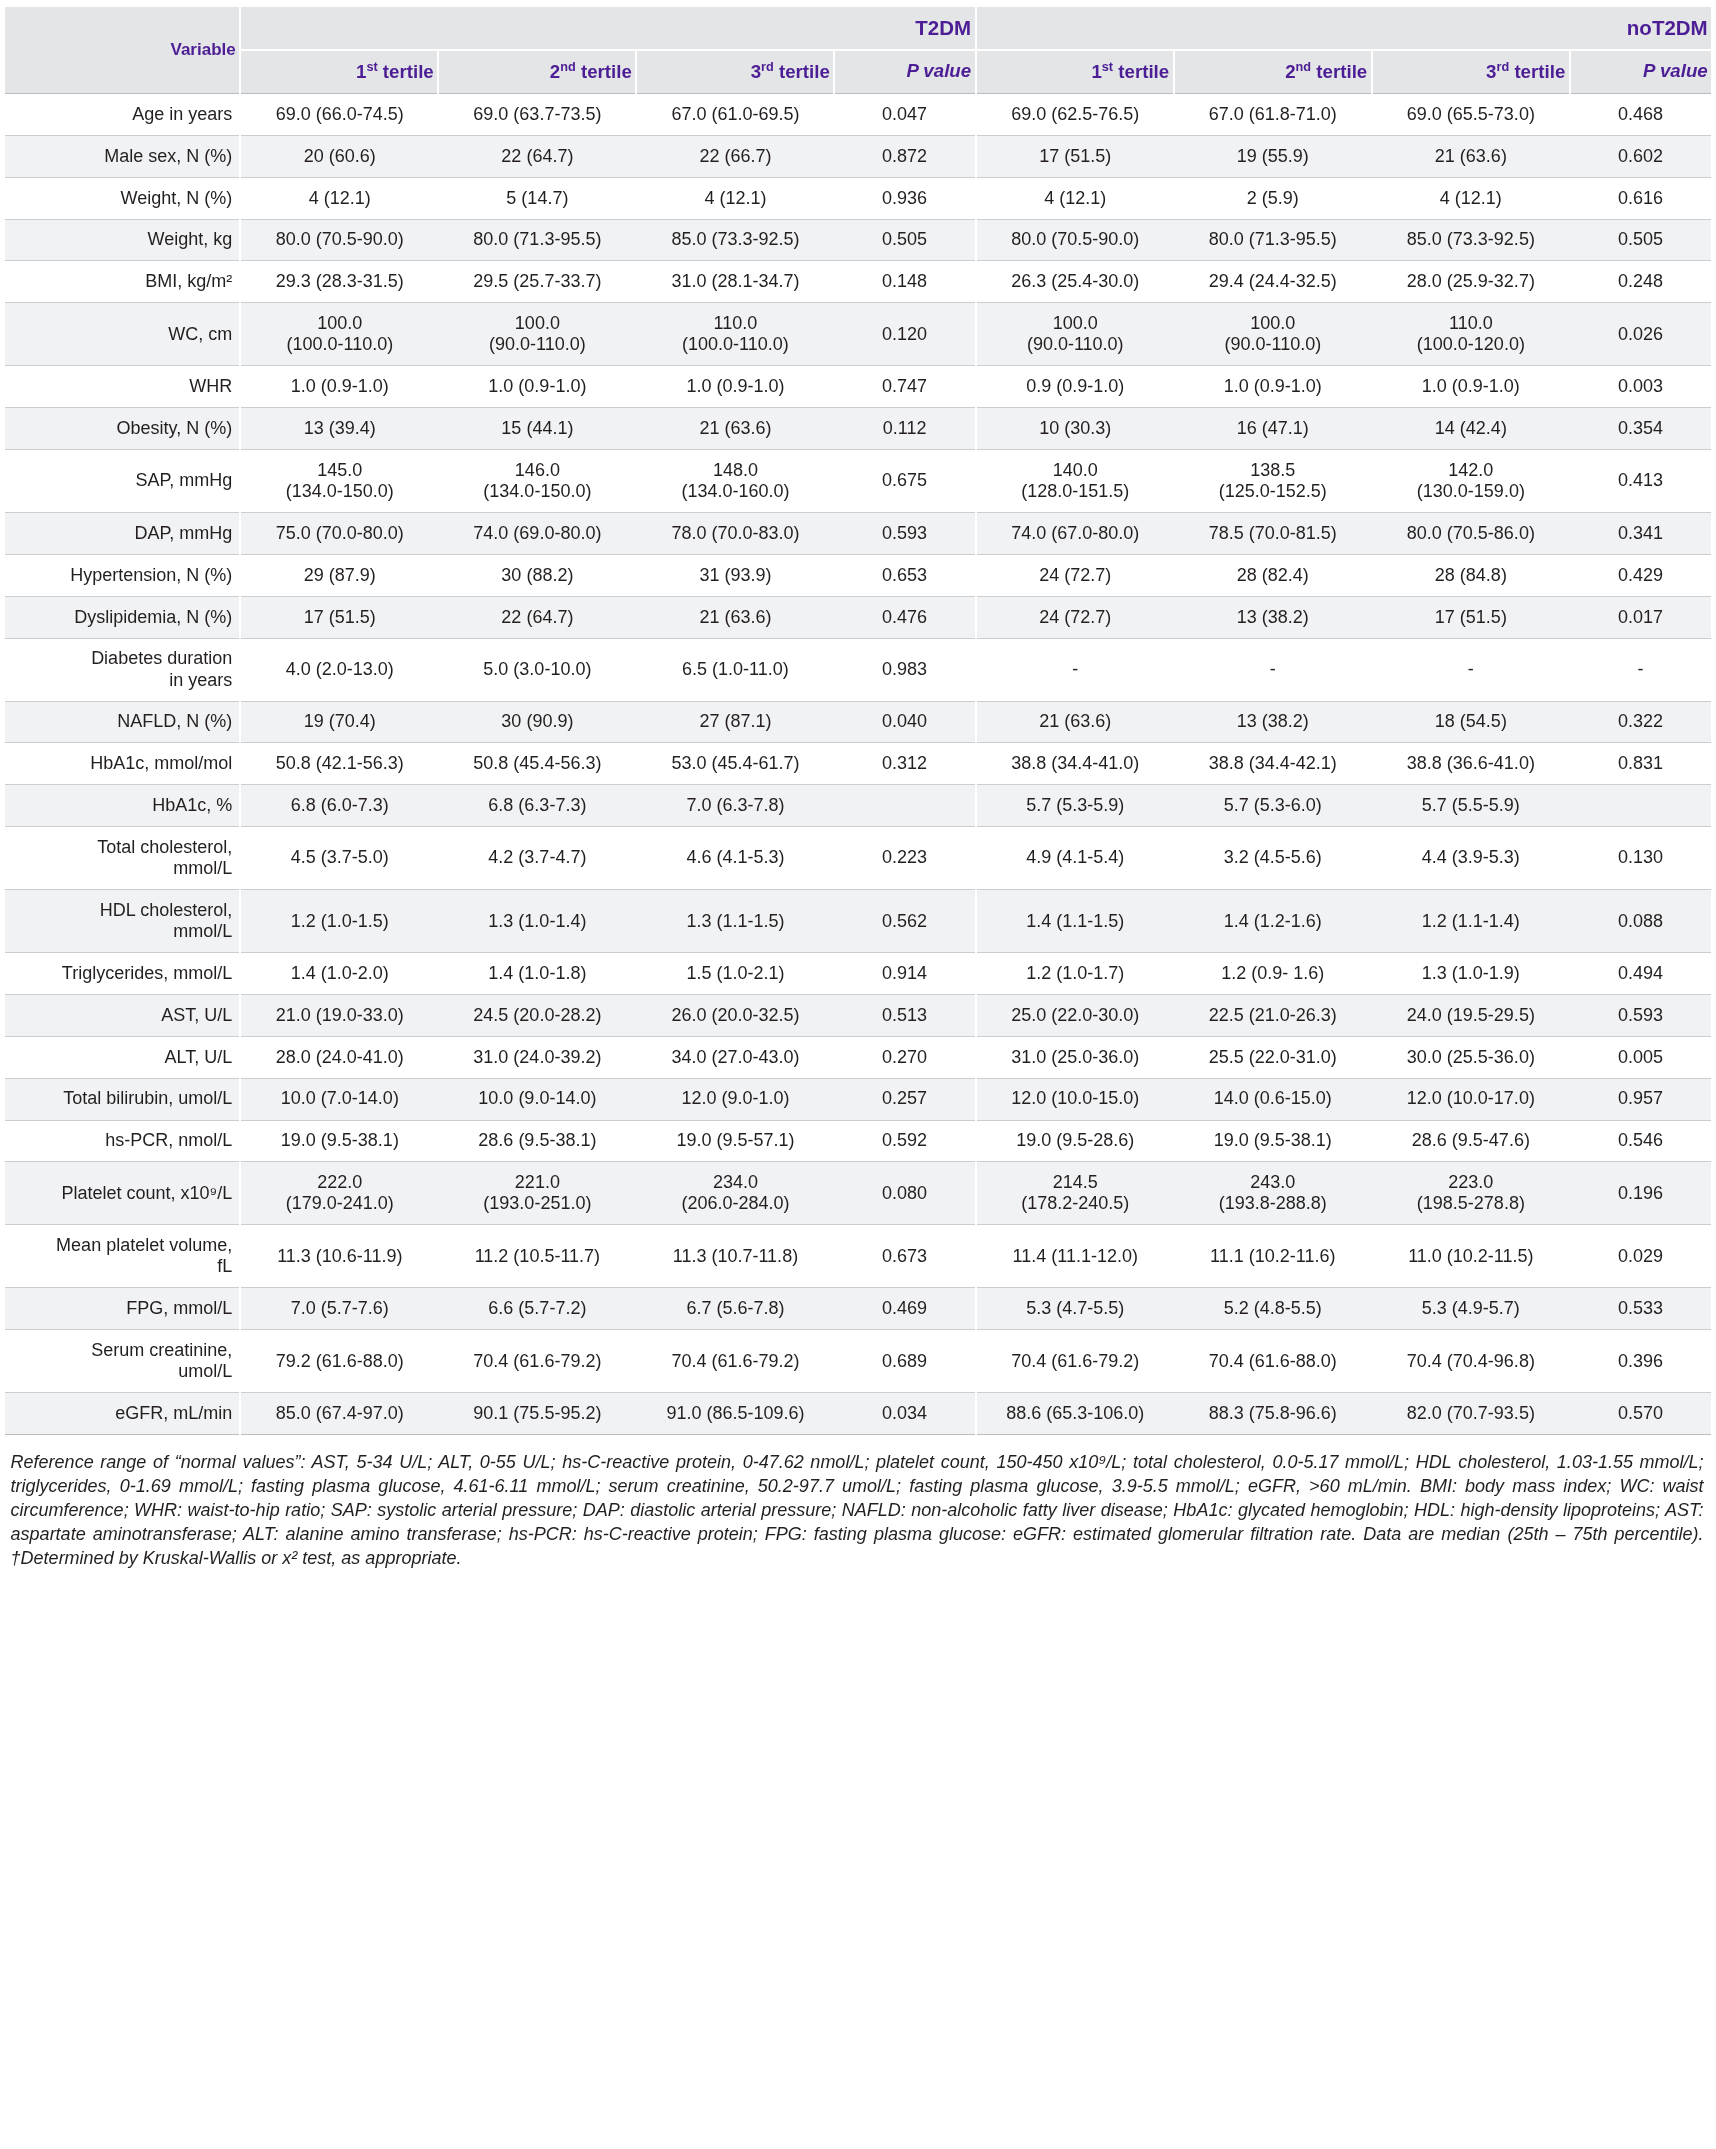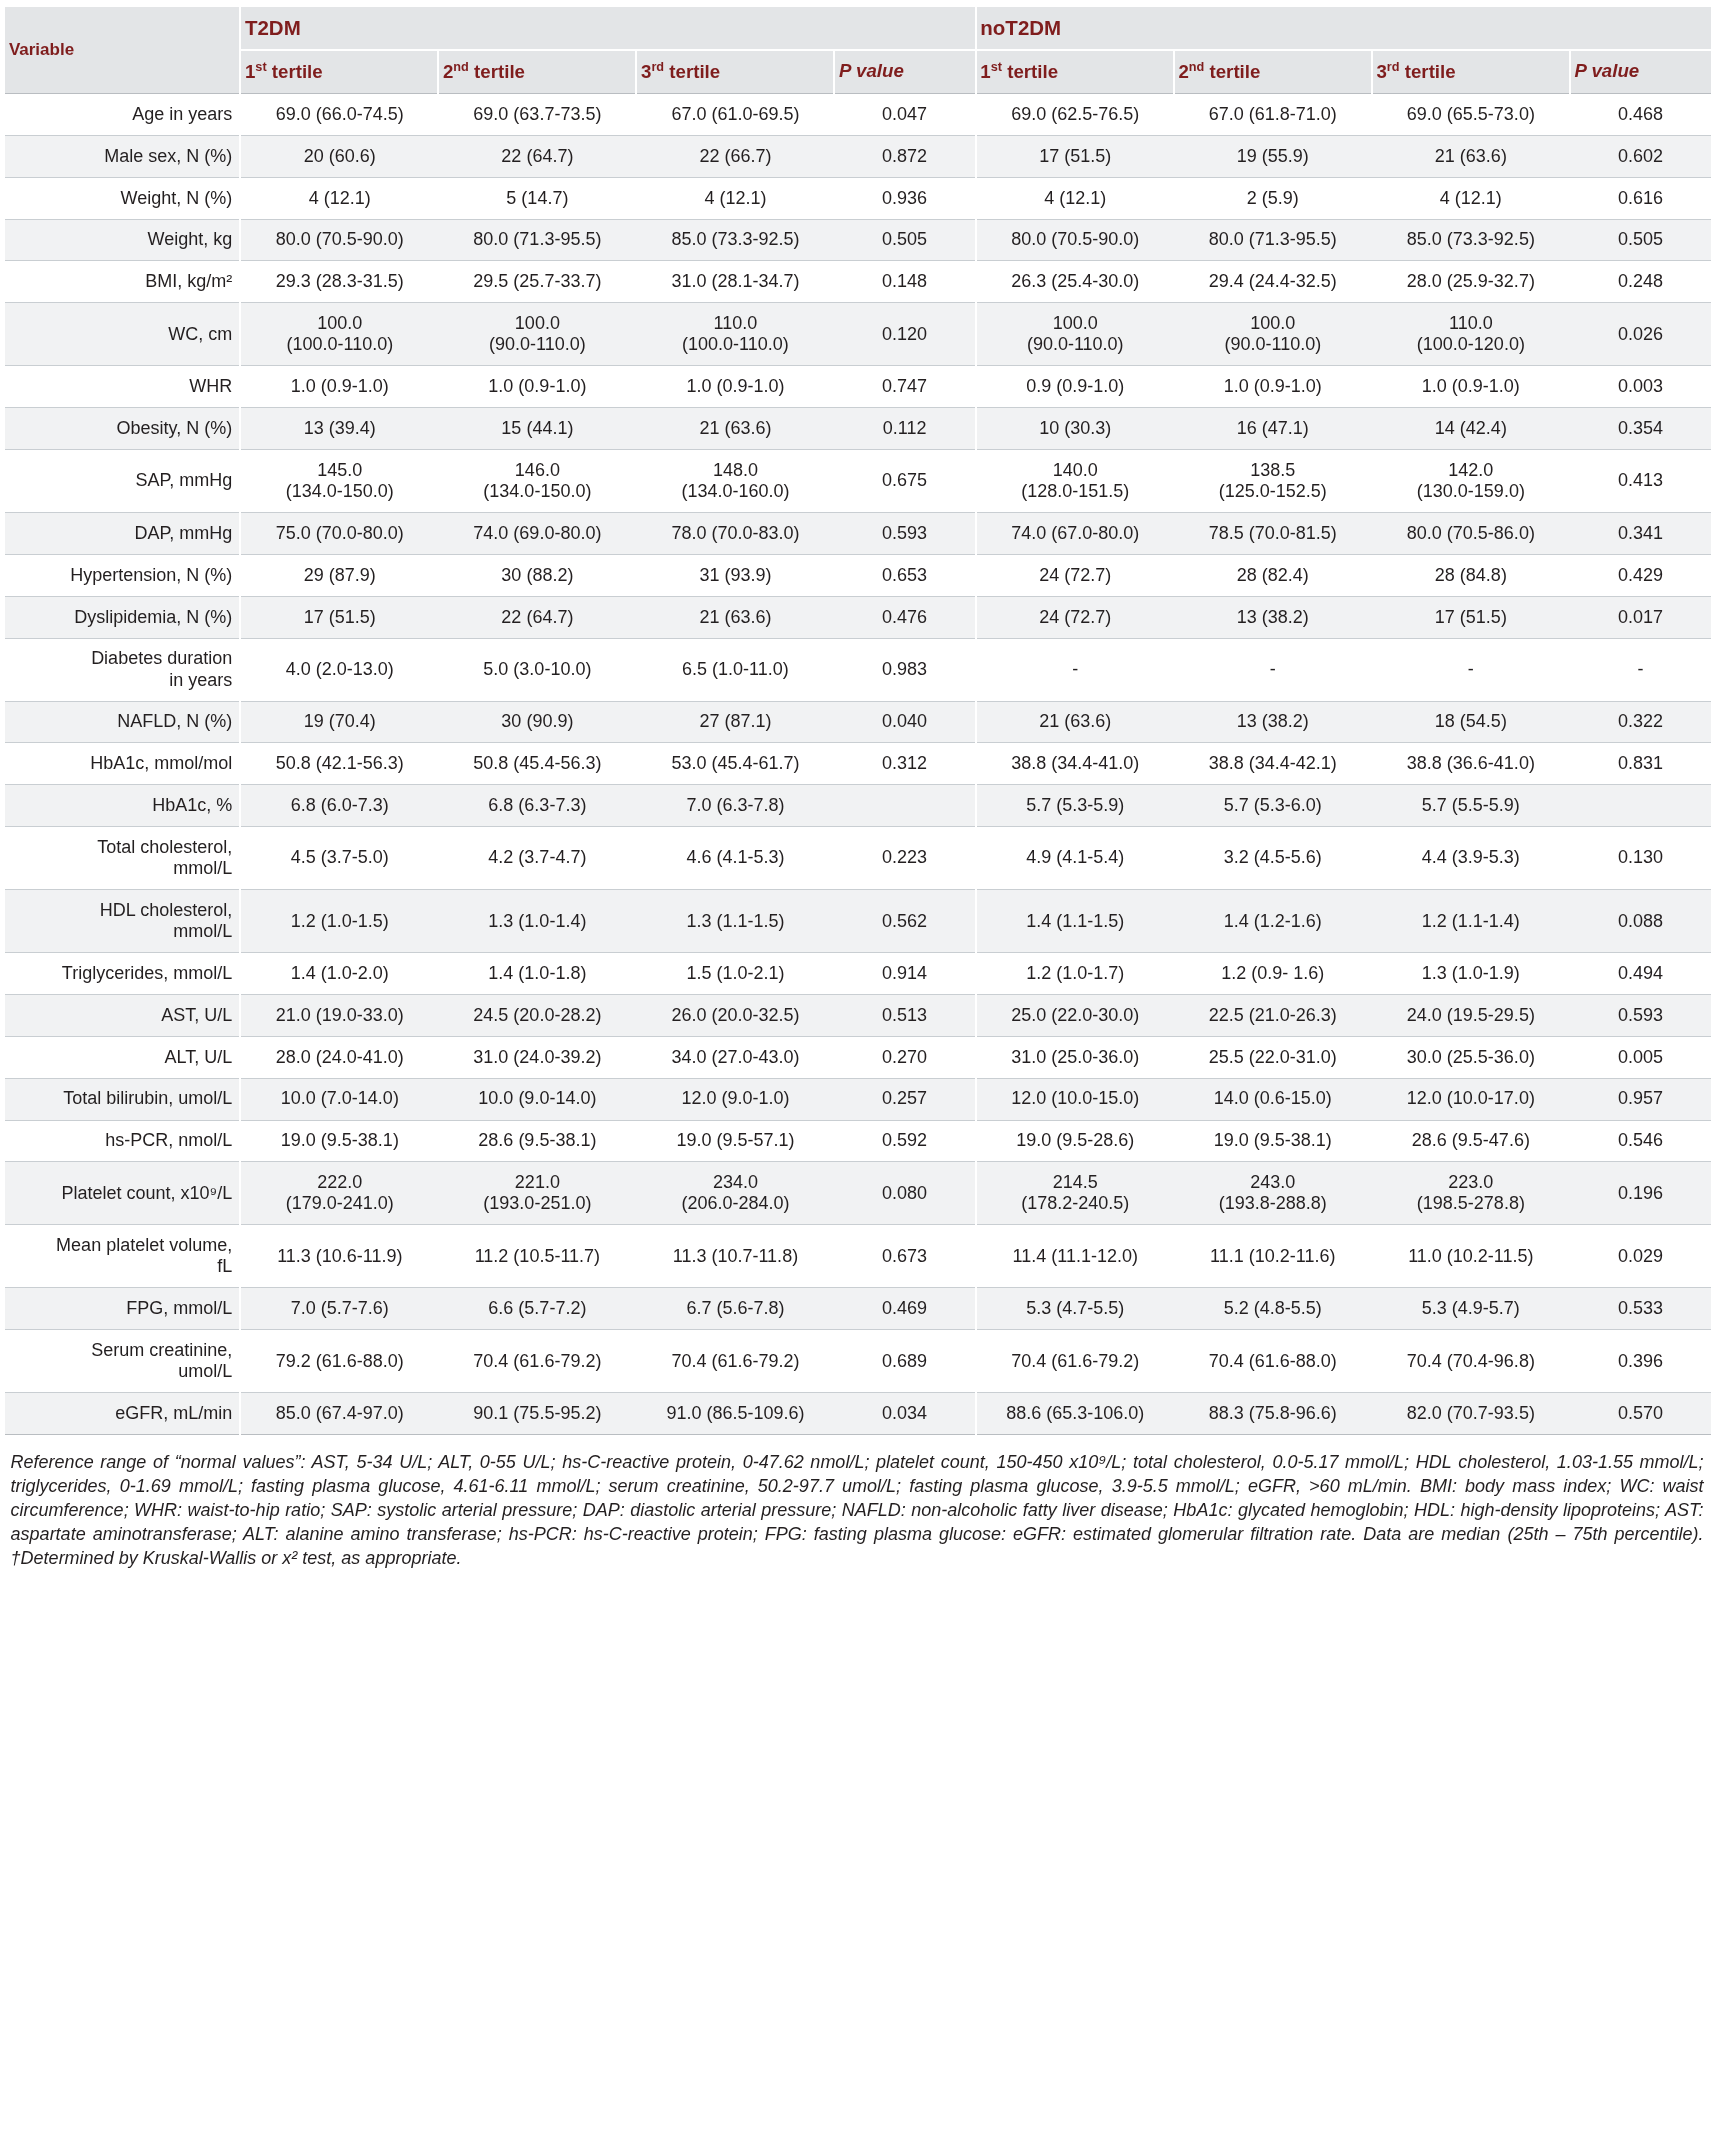--- a/index.html
+++ b/index.html
@@ -19,23 +19,23 @@
     padding: 7.1px 5.3px 0 5.3px;
   }
   table.stats {
     border-collapse: collapse;
     width: 1706px;
     table-layout: fixed;
     font-size: 18px;
   }
   
   thead th {
-    color: #7f1d1d;
+    color: #4c1d95;
     font-weight: bold;
-    text-align: left;
+    text-align: right;
     vertical-align: middle;
     background: #e3e5e7;
     border: 0;
     padding: 9px 3.6px;
   }
   thead tr.h1 th.var {
     background: #e3e5e7;
     font-size: 17px;
     border-bottom: 0.9px solid #ffffff;
   }

